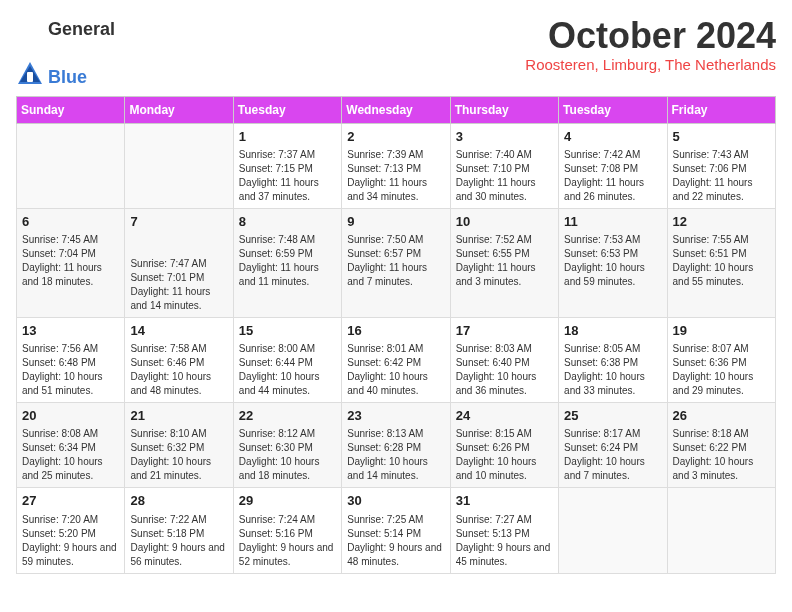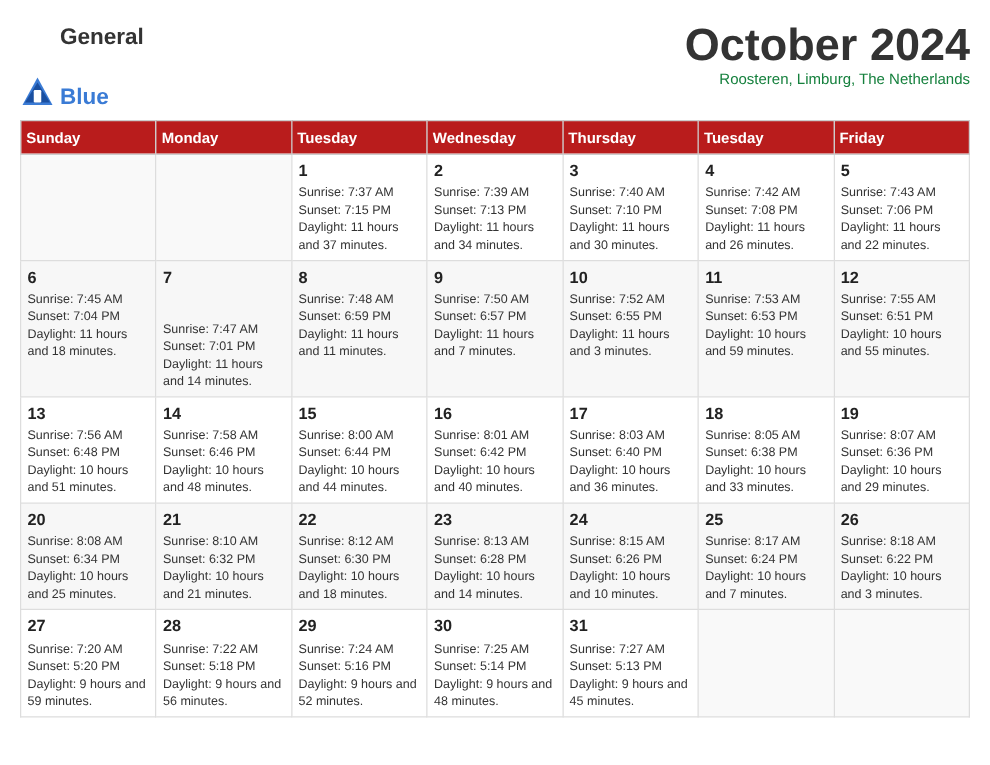--- a/index.html
+++ b/index.html
@@ -45,22 +45,22 @@
     .title-area {
       text-align: right;
     }
     .title-month {
       font-size: 36px;
       font-weight: bold;
       color: #333;
       line-height: 1.1;
     }
     .title-location {
-      font-size: 12px;
-      color: #15803d;
+      font-size: 15px;
+      color: #ef4444;
     }
     .calendar {
       width: 100%;
       border-collapse: collapse;
       font-size: 11px;
     }
     .calendar th {
       background-color: #3a7bd5;
       color: #fff;
       padding: 6px 4px;
@@ -92,21 +92,21 @@
     .day-info {
       font-size: 10px;
       color: #333;
     }
     tr:nth-child(even) td {
       background: #f7f7f7;
     }
     tr:nth-child(even) td.empty {
       background: #f0f0f0;
     }
-    .calendar thead tr th { background: #b91c1c; margin-top: 48px; }
+    .calendar thead tr th { background: #d946ef; margin-top: 48px; }
   </style>
 </head>
 <body>
 
 <div class="header-area">
   <div class="logo-area">
     <svg class="logo-icon" viewBox="0 0 28 28" xmlns="http://www.w3.org/2000/svg">
       <polygon points="14,2 26,24 2,24" fill="#3a7bd5"></polygon>
       <polygon points="14,6 24,22 4,22" fill="#1a4fa0"></polygon>
       <rect x="11" y="12" width="6" height="10" fill="#fff" rx="1"></rect>

